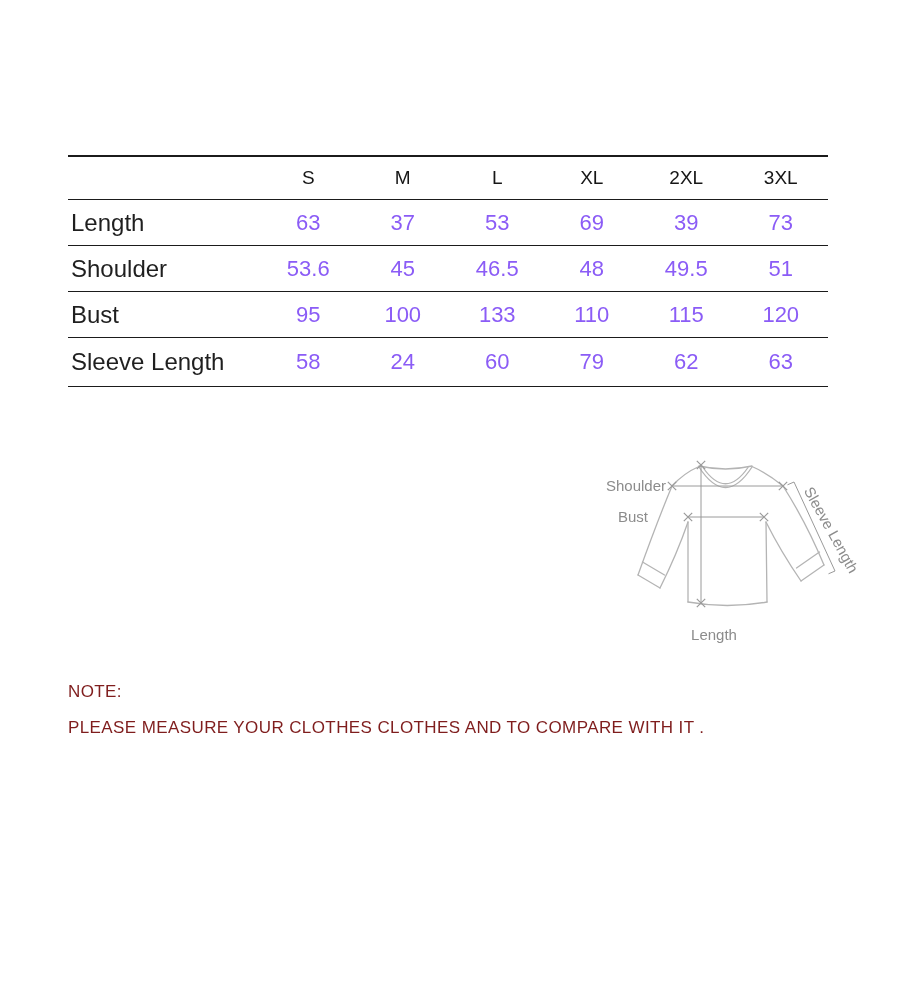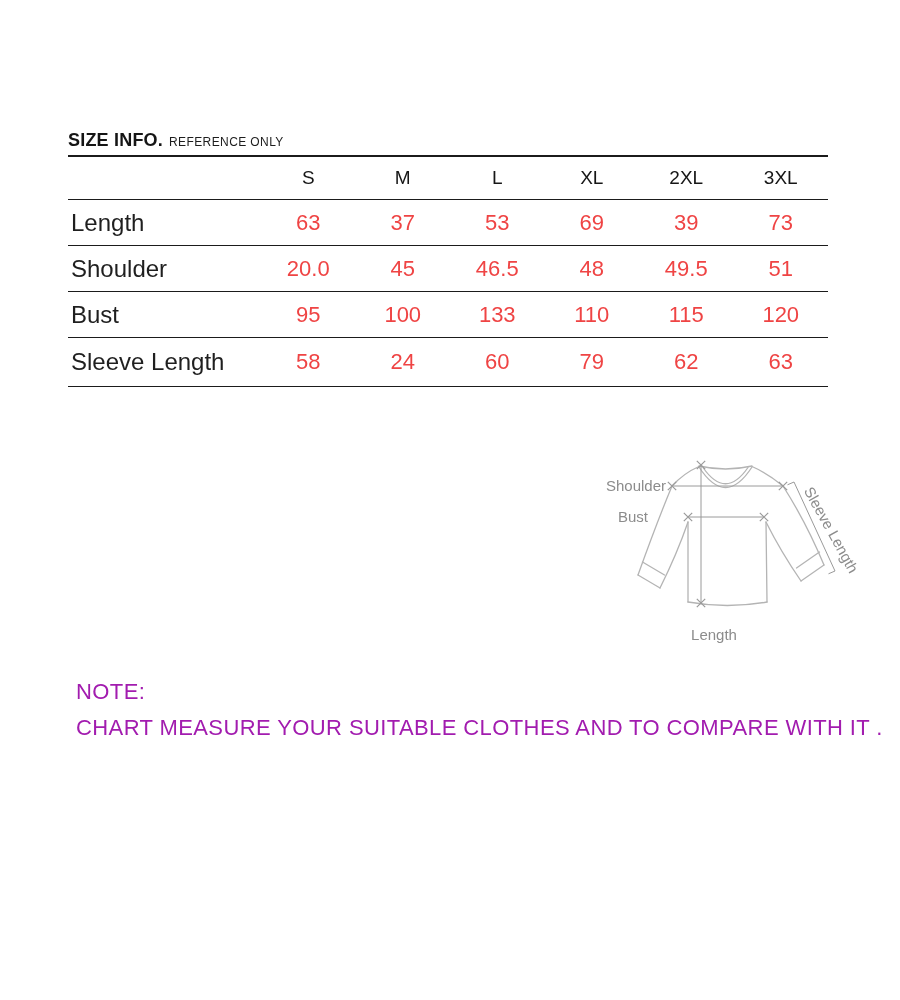--- a/index.html
+++ b/index.html
@@ -20,41 +20,38 @@
     position:absolute; left:68px; top:155px; width:760px;
     border-collapse:collapse; table-layout:fixed;
     border-top:2px solid #1b1b1b;
   }
   .size-table th, .size-table td {
     border-bottom:1.5px solid #1b1b1b;
     padding:0; text-align:center; font-weight:400;
     overflow:hidden;
   }
   .size-table thead th { height:42px; font-size:19px; color:#161616; }
-  .size-table tbody td { height:45px; font-size:22px; color:#ef4444; }
+  .size-table tbody td { height:45px; font-size:22px; color:#8b5cf6; }
   .size-table tbody tr:last-child td { height:48px; }
   .size-table .row-label { text-align:left; font-size:24px; color:#1f1f1f; padding-left:3px; }
 
   
   .diagram { position:absolute; left:590px; top:440px; }
   .diagram text { font-family:"Liberation Sans", sans-serif; font-size:15px; fill:#8c8c8c; }
 
   
-  .notes { position:absolute; left:76px; top:674px; color:#a21caf; font-size:22px; letter-spacing:0.4px; }
+  .notes { position:absolute; left:68px; top:674px; color:#7f1d1d; font-size:17px; letter-spacing:0.4px; }
   .note-line { height:36px; line-height:36px; white-space:nowrap; }
   .note-indent { padding-left:22px; }
 </style>
 </head>
 <body>
 
 <div class="page">
 
-  <div class="title-block">
-    <span class="title">SIZE INFO.</span><span class="subtitle">REFERENCE ONLY</span>
-  </div>
 
   <table class="size-table">
     <colgroup>
       <col style="width:193px">
       <col style="width:94.5px">
         <col style="width:94.5px">
         <col style="width:94.5px">
       <col style="width:94.5px">
         <col style="width:94.5px">
         <col style="width:94.5px">
@@ -75,21 +72,21 @@
         <td class="row-label">Length</td>
         <td>63</td>
         <td>37</td>
         <td>53</td>
         <td>69</td>
         <td>39</td>
         <td>73</td>
       </tr>
       <tr>
         <td class="row-label">Shoulder</td>
-        <td>20.0</td>
+        <td>53.6</td>
         <td>45</td>
         <td>46.5</td>
         <td>48</td>
         <td>49.5</td>
         <td>51</td>
       </tr>
       <tr>
         <td class="row-label">Bust</td>
         <td>95</td>
         <td>100</td>
@@ -150,16 +147,16 @@
     </g>
 
     <text x="76" y="51" text-anchor="end">Shoulder</text>
     <text x="58" y="82" text-anchor="end">Bust</text>
     <text x="0" y="5" text-anchor="middle" transform="translate(241,90) rotate(61)">Sleeve Length</text>
     <text x="124" y="200" text-anchor="middle">Length</text>
   </svg>
 
   <div class="notes">
     <div class="note-line">NOTE:</div>
-    <div class="note-line">CHART MEASURE YOUR SUITABLE CLOTHES AND TO COMPARE WITH IT .</div>
+    <div class="note-line">PLEASE MEASURE YOUR CLOTHES CLOTHES AND TO COMPARE WITH IT .</div>
   </div>
 
 </div>
 
 </body></html>

